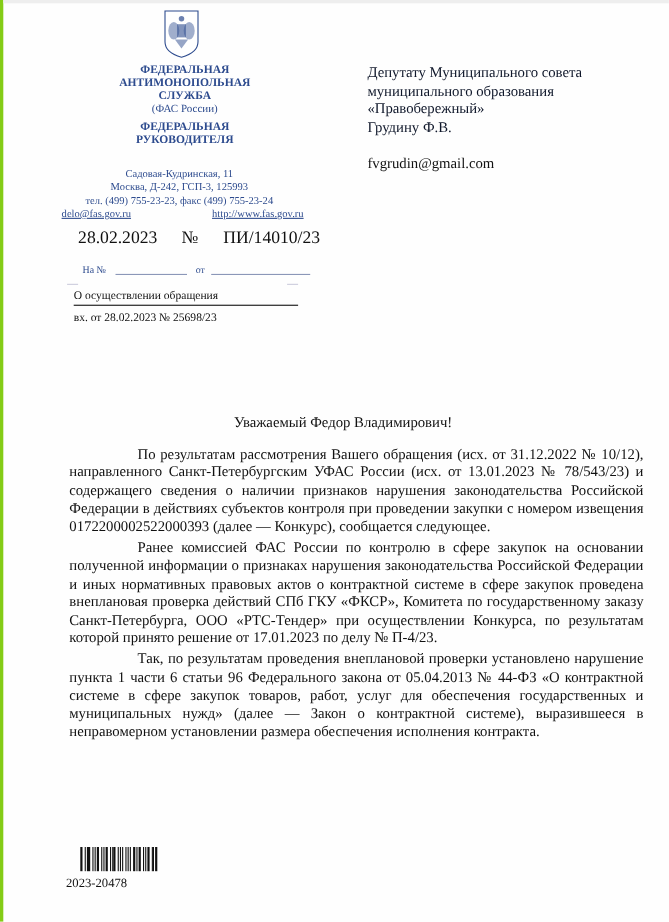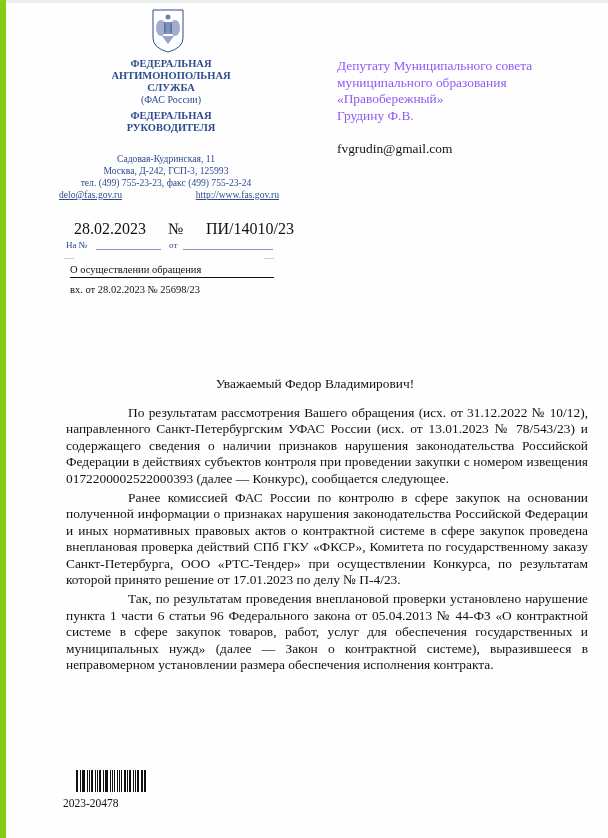--- a/index.html
+++ b/index.html
@@ -6,21 +6,21 @@
     body {
       width: 608px; height: 838px; overflow: hidden;
       background: #ffffff;
       font-family: "Liberation Serif", "DejaVu Serif", serif;
       color: #111;
       position: relative;
     }
     .page {
       position: absolute; left: 0; top: 0; width: 608px; height: 838px;
       background: #fefefe;
-      border-left: 6px solid #84cc16;
+      border-left: 3px solid #84cc16;
       box-sizing: border-box;
     }
     .topshade { position: absolute; left: 0; top: 0; width: 608px; height: 3px; background: #eeeeee; }
 
     
     .emblem {
       position: absolute; left: 145px; top: 8px; width: 34px; height: 46px;
     }
     .org {
       position: absolute; left: 90px; top: 58px; width: 150px;
@@ -33,27 +33,27 @@
       position: absolute; left: 40px; top: 153px; width: 240px;
       text-align: center; color: #2d4b8e; font-size: 9.6px; line-height: 12px;
     }
     .addr .links { display: flex; justify-content: space-between; padding: 0 7px 0 13px; }
     .addr a { color: #2d4b8e; text-decoration: underline; }
 
     .outnum {
       position: absolute; left: 68px; top: 204px; width: 230px;
       font-size: 16px; color: #111; white-space: nowrap;
     }
-    .outnum span { position: absolute; top: 16px; }
+    .outnum span { position: absolute; top: 4px; }
     .outnum .d { left: 0; }
     .outnum .n { left: 94px; }
     .outnum .no { left: 132px; }
 
     .refline {
-      position: absolute; left: 60px; top: 238px; width: 210px; height: 14px;
+      position: absolute; left: 72px; top: 238px; width: 210px; height: 14px;
       font-size: 9px; color: #2d4b8e;
     }
     .refline .lbl1 { position: absolute; left: 0; top: 2px; }
     .refline .u1 { position: absolute; left: 30px; top: 11px; width: 65px; border-bottom: 1px solid #8b97b8; }
     .refline .lbl2 { position: absolute; left: 103px; top: 2px; }
     .refline .u2 { position: absolute; left: 117px; top: 11px; width: 90px; border-bottom: 1px solid #8b97b8; }
 
     .bracket-l { position: absolute; left: 58px; top: 258px; width: 10px; border-top: 1px solid #ccd; }
     .bracket-r { position: absolute; left: 258px; top: 258px; width: 10px; border-top: 1px solid #ccd; }
 
@@ -62,21 +62,21 @@
       font-size: 10.5px; color: #111; border-bottom: 1.5px solid #111; padding-bottom: 2px;
     }
     .inref {
       position: absolute; left: 64px; top: 284px; width: 210px;
       font-size: 10.5px; color: #111;
     }
 
     
     .addressee {
       position: absolute; left: 331px; top: 58px; width: 260px;
-      font-size: 13.4px; line-height: 16.7px; color: #8b5cf6;
+      font-size: 13.4px; line-height: 16.7px; color: #0f172a;
     }
     .email {
       position: absolute; left: 331px; top: 141px; font-size: 13.4px; color: #111;
     }
 
     .greeting {
       position: absolute; left: 0; top: 376px; width: 608px; text-align: center;
       font-size: 13.4px; color: #111; padding-left: 10px; box-sizing: border-box;
     }
 

